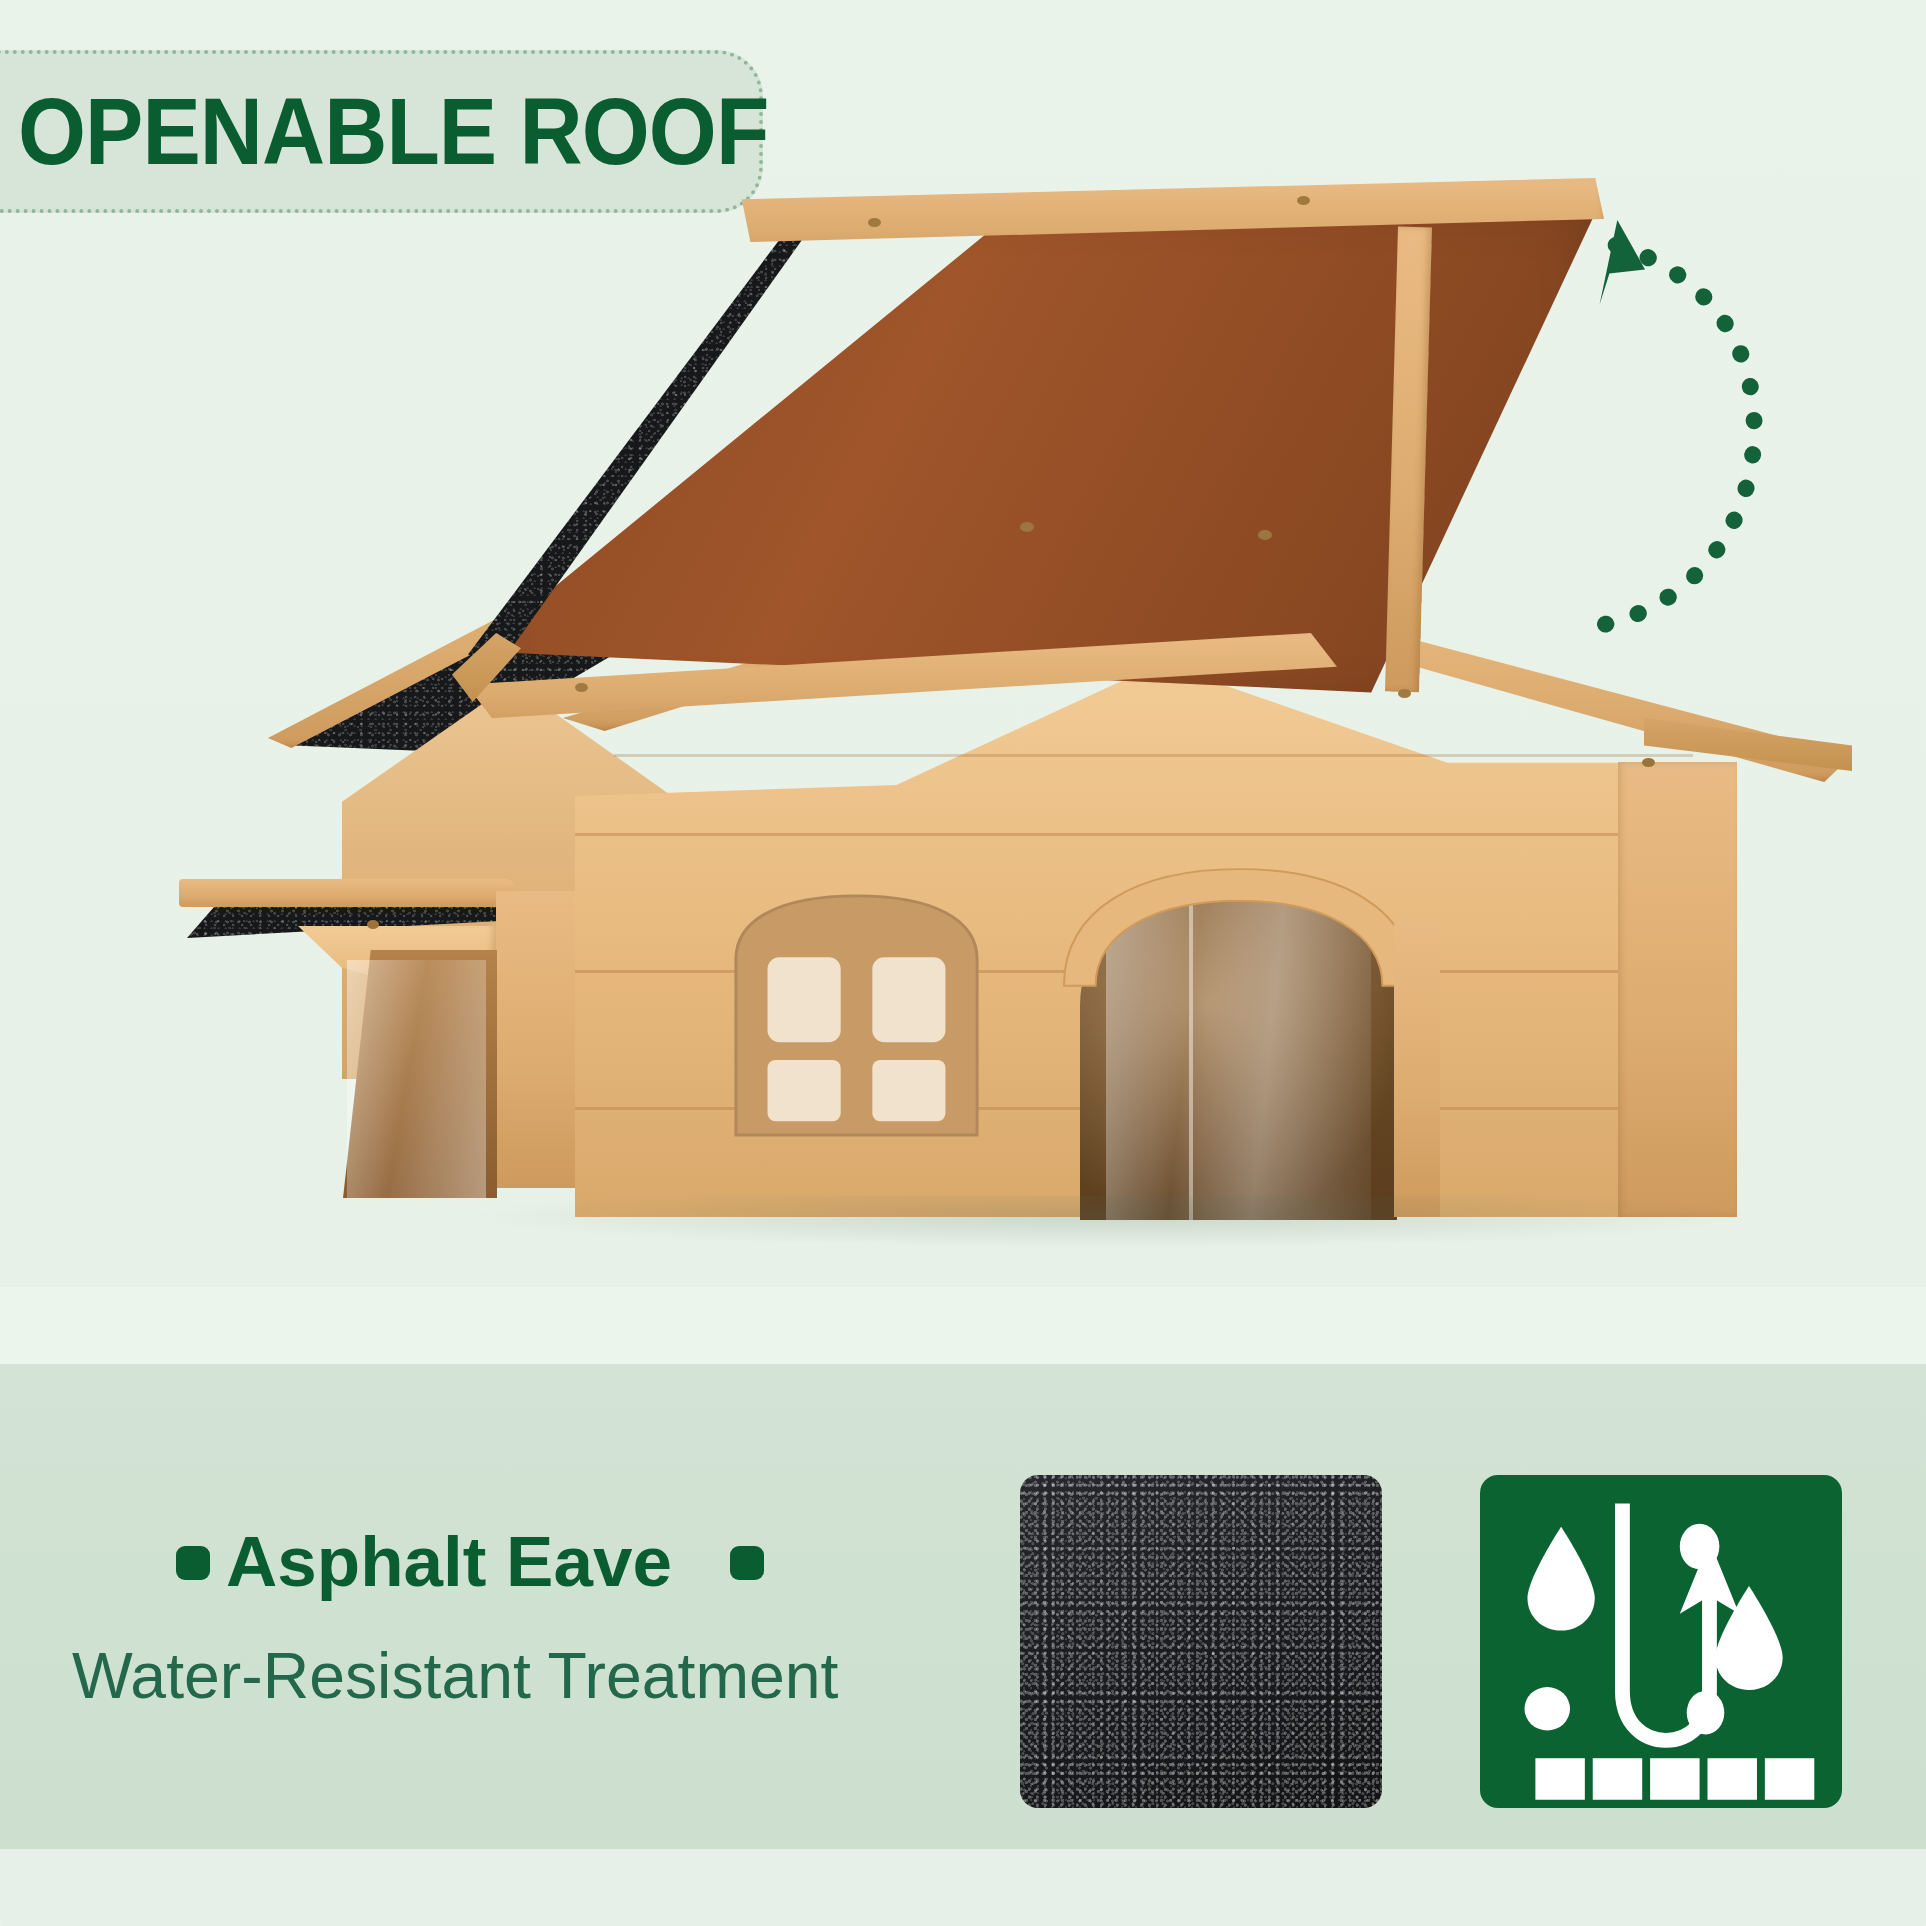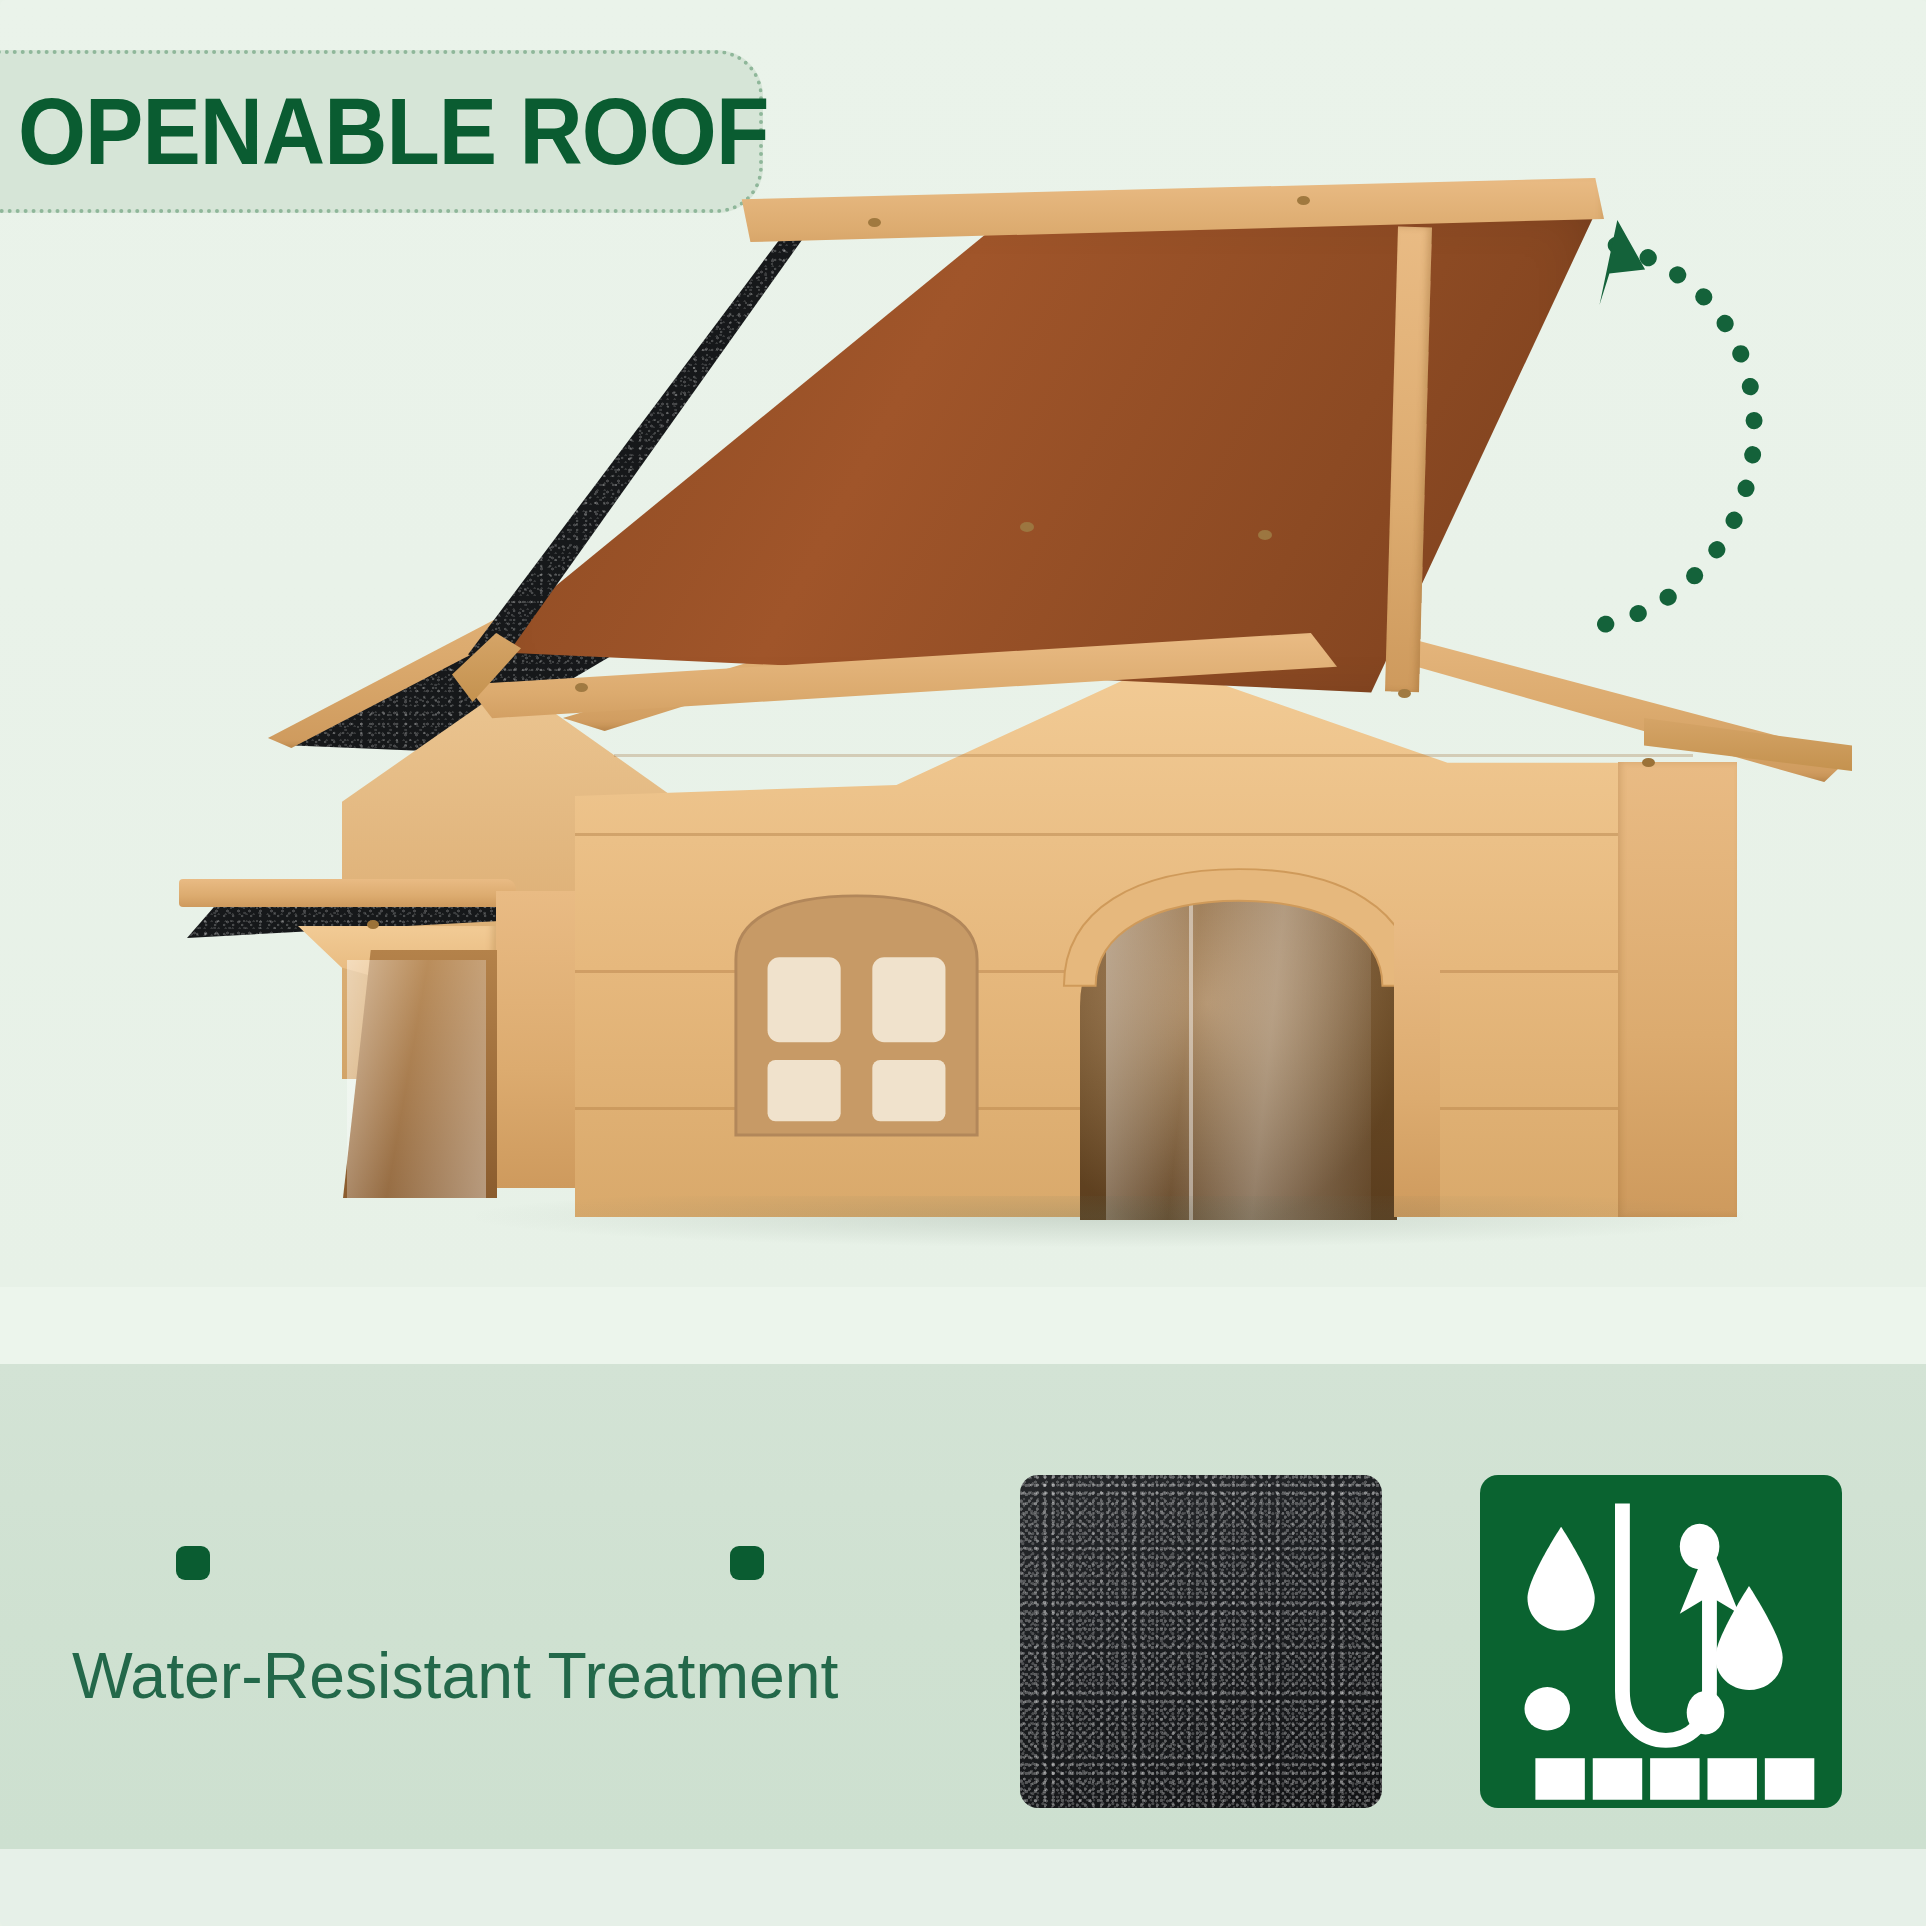--- a/index.html
+++ b/index.html
@@ -214,20 +214,21 @@
     <div style="left:426px;top:515px;width:13px;height:9px;border-radius:50%;background:#a07a42;"></div>
     <div style="left:1249px;top:521px;width:13px;height:9px;border-radius:50%;background:#a07a42;"></div>
     <div style="left:1493px;top:590px;width:13px;height:9px;border-radius:50%;background:#9b7238;"></div>
     <div style="left:218px;top:752px;width:12px;height:9px;border-radius:50%;background:#9b7238;"></div>
 
     <div style="left:327px;top:1028px;width:1267px;height:51px;
                 background:radial-gradient(ellipse at 50% 40%, rgba(90,110,92,.20), rgba(90,110,92,0) 72%);"></div>
   </div>
 
   <div class="bullet-sq" id="bullet-left"></div>
+  <div id="feat-title">Asphalt Eave</div>
   <div class="bullet-sq" id="bullet-right"></div>
   <div id="feat-sub">Water-Resistant Treatment</div>
 
   <div id="swatch-asphalt"></div>
 
   <div id="swatch-icon">
     <svg width="362" height="333" viewBox="0 0 366 336">
 
       <path d="M82 52 C82 52 48 104 48 124 C48 143 63 157 82 157 C101 157 116 143 116 124 C116 104 82 52 82 52 Z" fill="#ffffff"></path>
 

